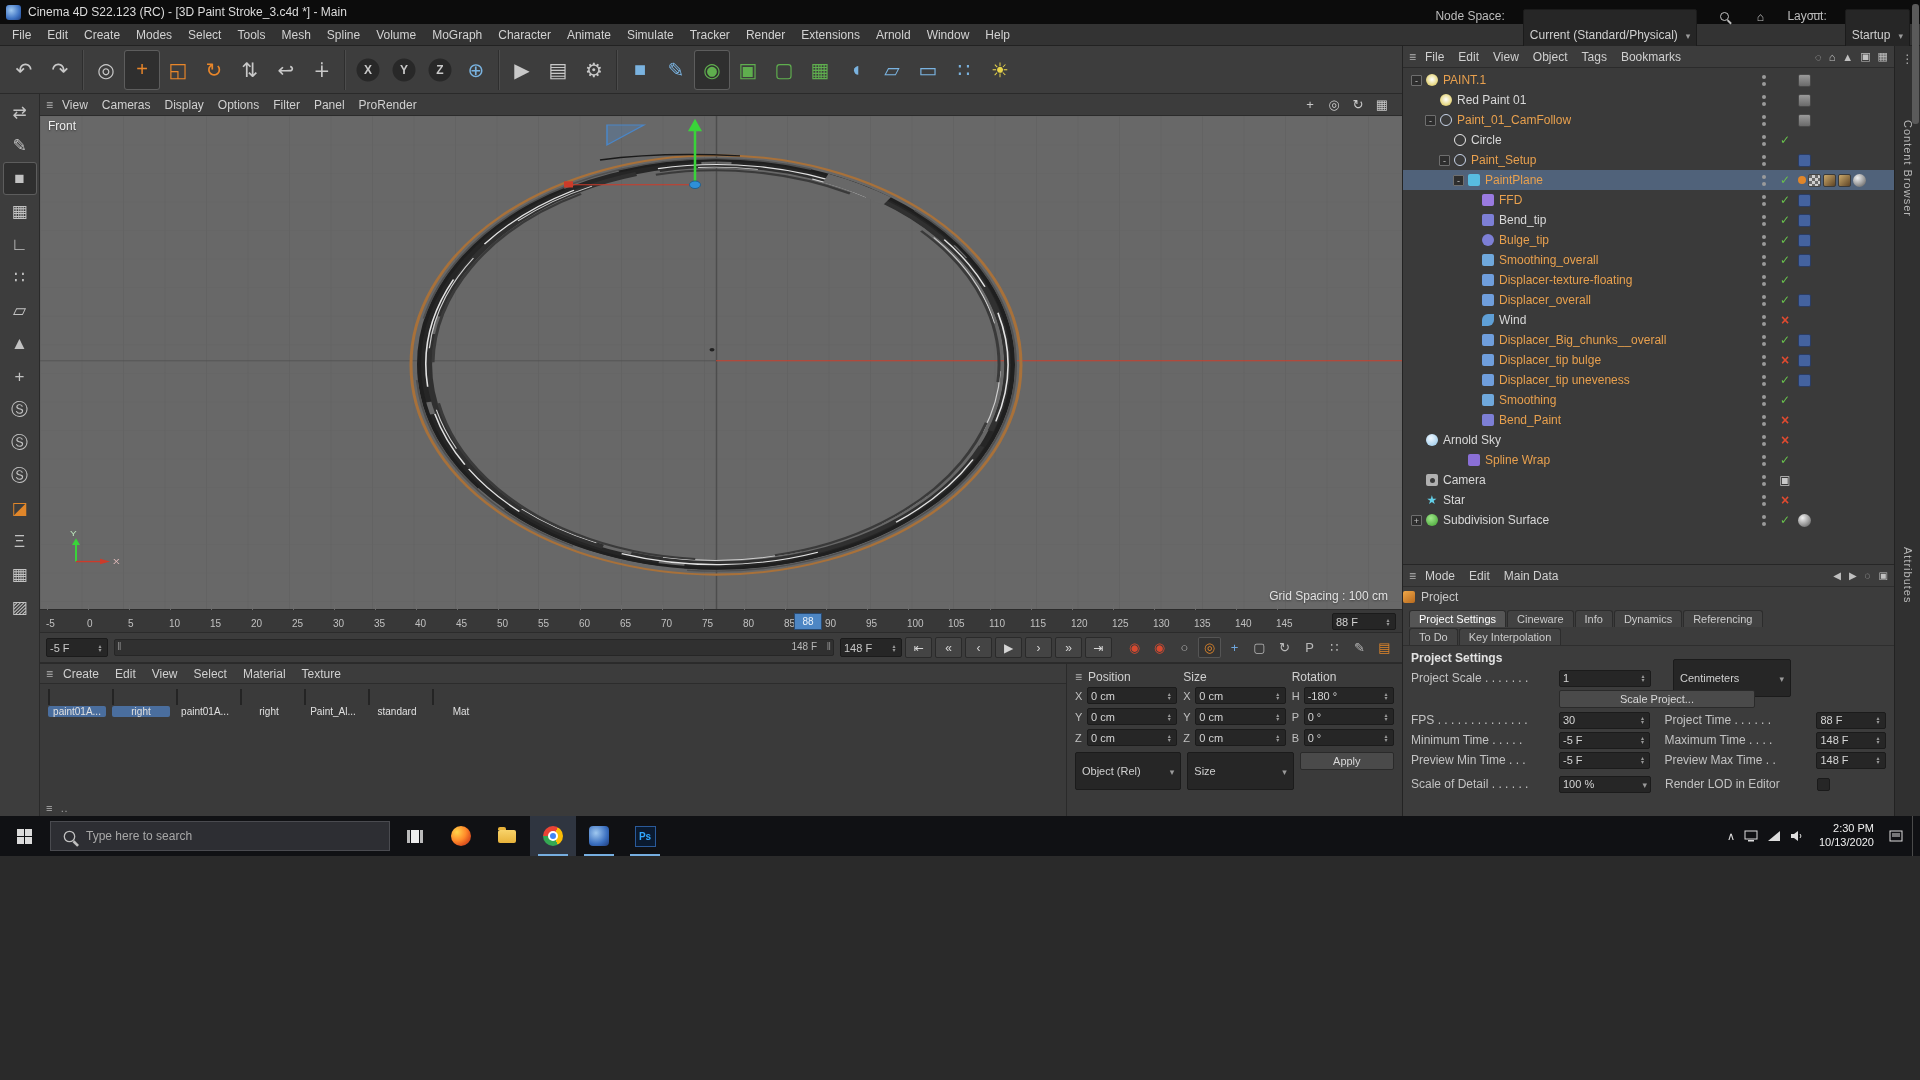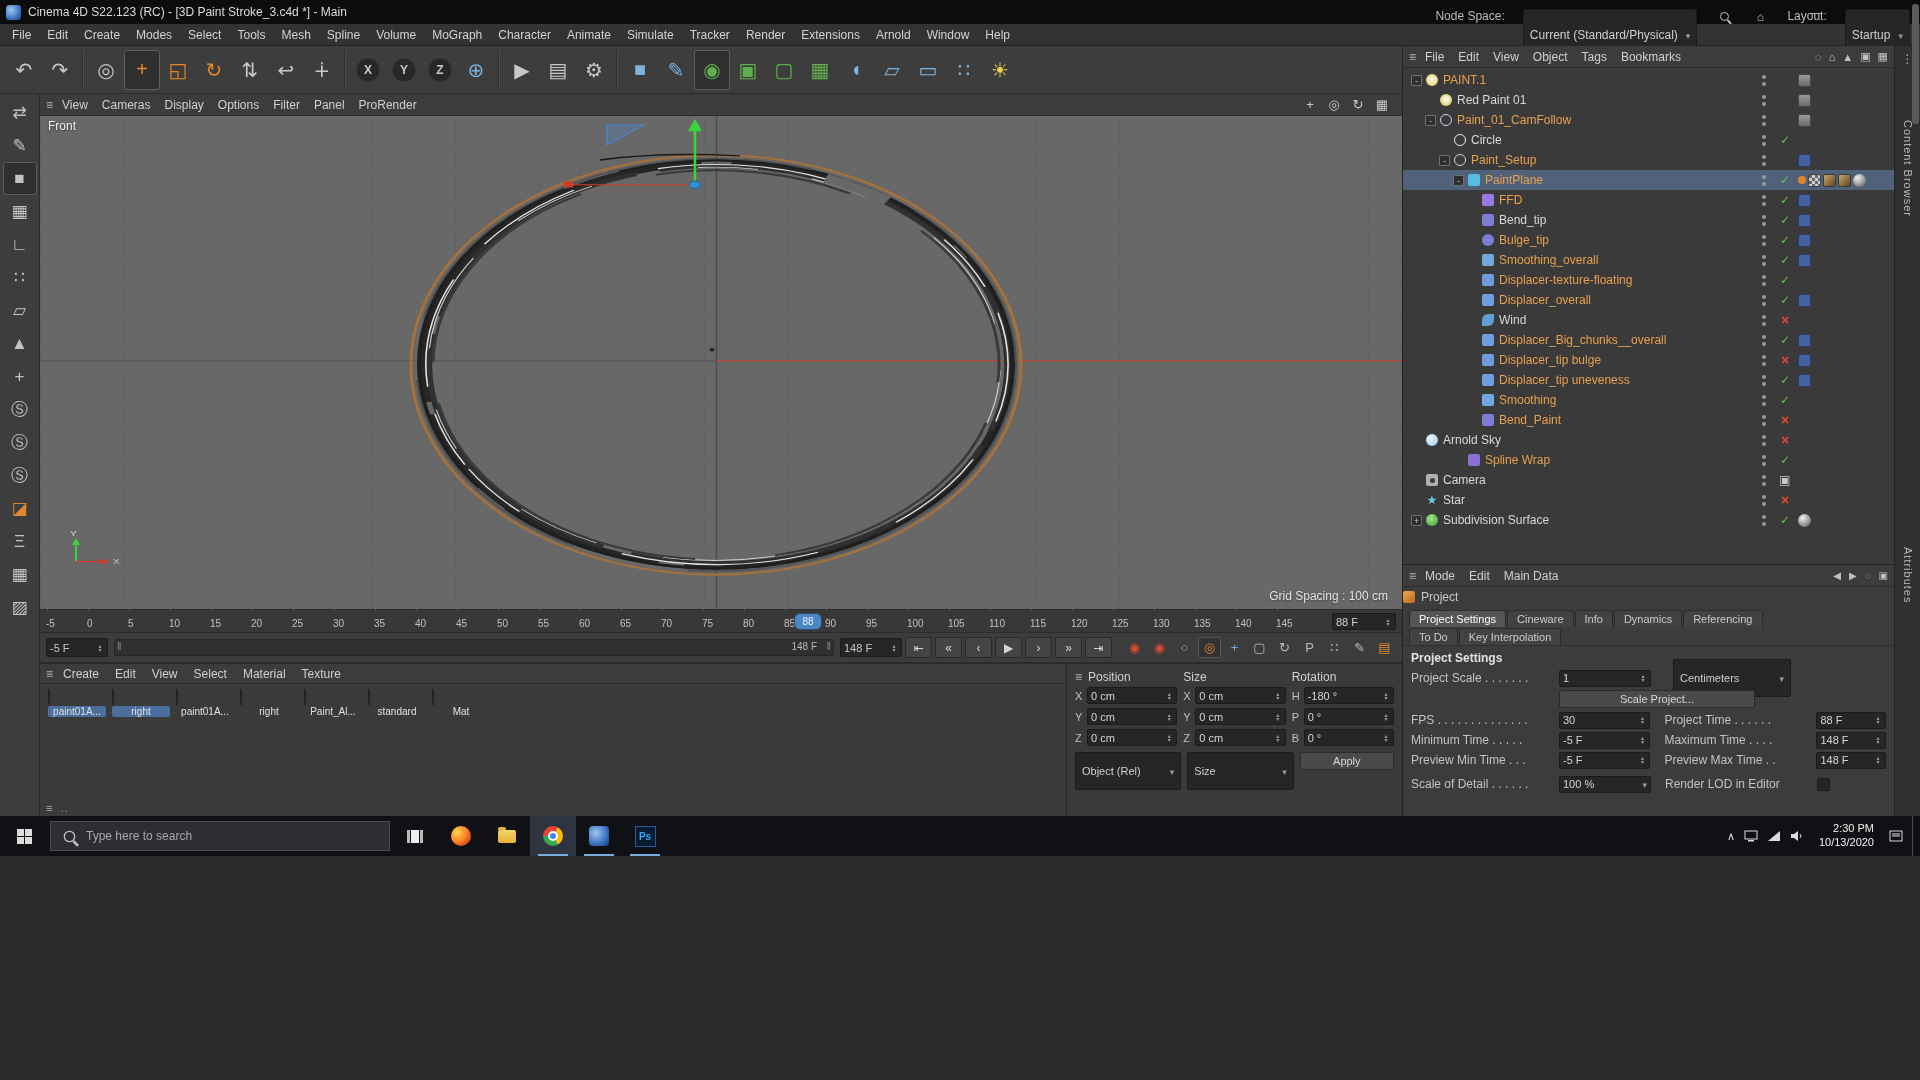--- a/index.html
+++ b/index.html
@@ -50,21 +50,21 @@
 .vpi{width:20px;height:18px;display:flex;align-items:center;justify-content:center;color:#c8c8c8;font-size:13px}
 .vp-canvas{flex:1;position:relative;background:#686868;min-height:0}
 .vp-canvas svg{position:absolute;inset:0;width:100%;height:100%}
 .vp-viewlabel{position:absolute;top:3px;left:8px;color:#efefef;text-shadow:0 1px 2px rgba(0,0,0,.5)}
 .vp-gridlabel{position:absolute;bottom:6px;right:14px;color:#e2e2e2;text-shadow:0 1px 2px rgba(0,0,0,.4)}
 
 
 .ruler{height:24px;background:#383838;border-top:1px solid #2b2b2b;border-bottom:1px solid #2b2b2b;position:relative;display:flex;align-items:flex-end;padding:0 80px 3px 6px;flex:none}
 .tick{width:41px;flex:none;font-size:10px;color:#c0c0c0;position:relative}
 .tick::before{content:"";position:absolute;left:1px;top:-13px;width:1px;height:5px;background:#6a6a6a}
-.ruler-marker{position:absolute;left:754px;top:3px;width:28px;height:17px;background:#4d86c4;border:1px solid #2a4a70;border-radius:6px;color:#eaf2fa;font-size:10px;display:flex;align-items:center;justify-content:center}
+.ruler-marker{position:absolute;left:754px;top:3px;width:28px;height:17px;background:#4d86c4;border:1px solid #2a4a70;border-radius:0;color:#eaf2fa;font-size:10px;display:flex;align-items:center;justify-content:center}
 .framebox{position:absolute;right:6px;top:3px;width:64px;height:17px;background:#262626;border:1px solid #1b1b1b;border-radius:2px;display:flex;align-items:center;padding:0 3px;font-size:11px;color:#d2d2d2}
 .framebox .stepper{margin-left:auto}
 .transport{height:30px;background:#3c3c3c;display:flex;align-items:center;gap:3px;padding:0 6px;flex:none;border-bottom:1px solid #2b2b2b}
 .t-input{width:62px;height:19px;background:#262626;border:1px solid #1b1b1b;border-radius:2px;display:flex;align-items:center;padding:0 3px;font-size:11px;flex:none}
 .t-input .stepper{margin-left:auto}
 .t-track{flex:1;height:17px;background:#303030;border:1px solid #262626;border-radius:2px;position:relative;margin:0 3px}
 .t-track .tr-end{position:absolute;right:16px;top:1px;font-size:10px;color:#b8b8b8}
 .t-track::before{content:"‖";position:absolute;left:2px;top:0;font-size:11px;color:#888}
 .t-track::after{content:"‖";position:absolute;right:2px;top:0;font-size:11px;color:#888}
 .t-btn{width:27px;height:21px;background:#444;border:1px solid #2a2a2a;border-radius:2px;display:flex;align-items:center;justify-content:center;font-size:12px;color:#d5d5d5;flex:none}

